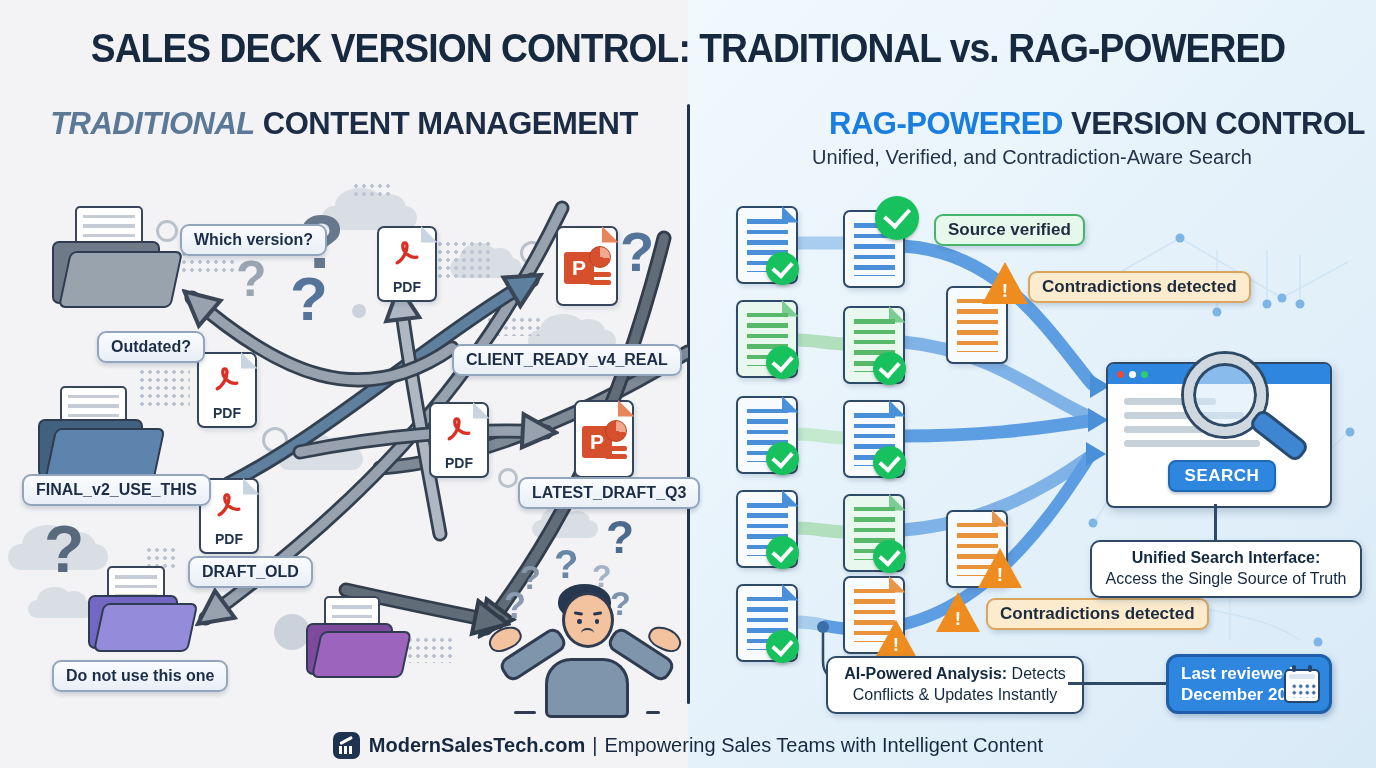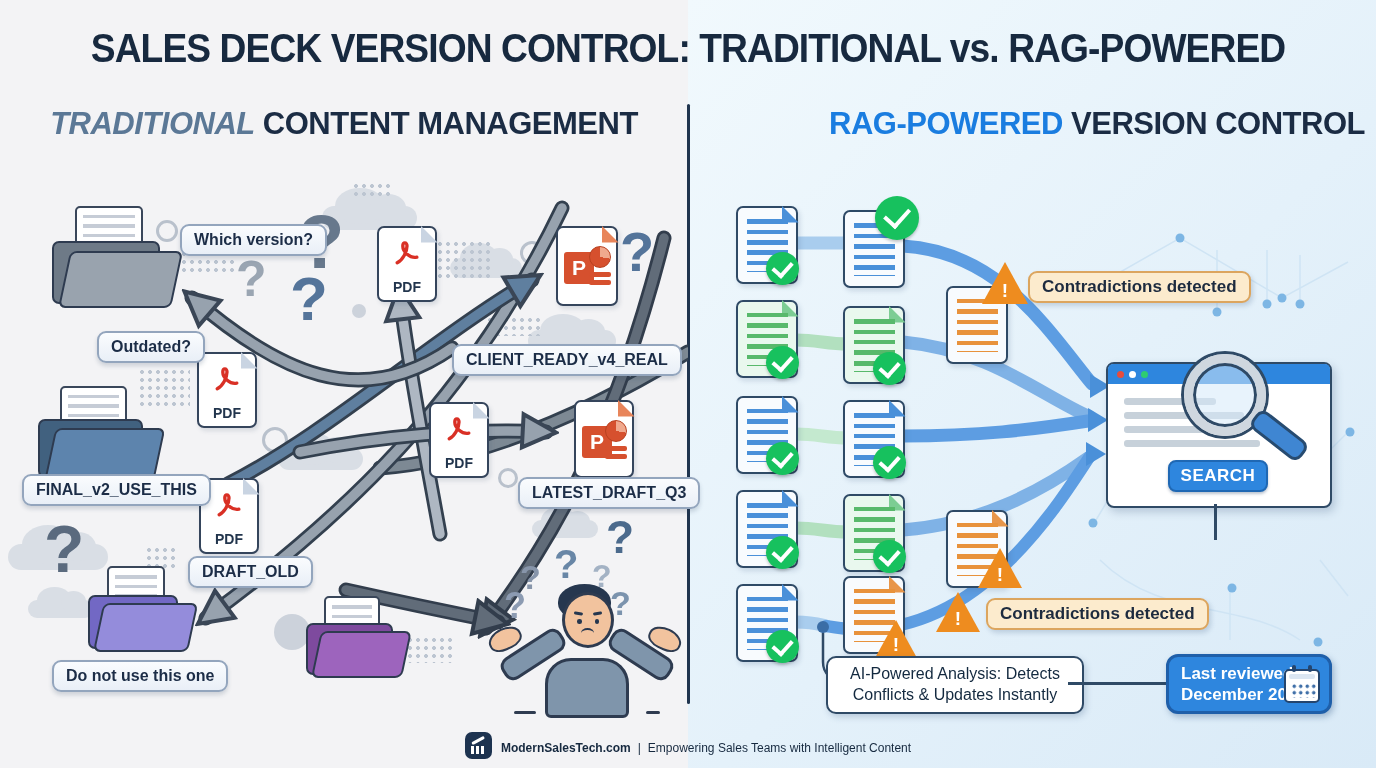--- a/index.html
+++ b/index.html
@@ -75,21 +75,21 @@
   .badge-green{background:#e6f8ec;border:2px solid #47b46c;}
   .badge-orange{background:#fcebcd;border:2px solid #dca55e;}
 
   
   .win{position:absolute;left:1106px;top:362px;width:222px;height:142px;background:#fff;
        border:2.5px solid #2f4a66;border-radius:8px;box-shadow:3px 4px 8px rgba(50,80,120,.25);}
   .win-bar{position:absolute;left:0;top:0;right:0;height:20px;background:#2e86de;
        border-radius:5px 5px 0 0;display:flex;align-items:center;gap:5px;padding-left:9px;}
   .dot{width:7px;height:7px;border-radius:50%;}
   .wl{position:absolute;height:7px;border-radius:3px;background:#c7d1da;}
-  .sbtn{position:absolute;left:60px;top:96px;width:100px;height:32px;background:#2e86de;color:#fff;
+  .sbtn{position:absolute;left:60px;top:96px;width:108px;height:32px;background:#2e86de;color:#fff;
        font-family:"Liberation Sans",sans-serif;font-weight:800;font-size:17px;letter-spacing:.5px;
        border:2px solid #1f68b4;border-radius:8px;box-shadow:0 2px 3px rgba(30,60,100,.3);}
   .mag{position:absolute;left:1184px;top:354px;width:64px;height:64px;border-radius:50%;
        border:9px solid #cfd7df;background:rgba(213,234,249,.55);
        box-shadow:0 0 0 3px #2f4a66, inset 0 0 0 3px #2f4a66;}
   .mag-h{position:absolute;left:1248px;top:424px;width:56px;height:17px;background:#3f86d2;
        border:3px solid #274b70;border-radius:9px;transform:rotate(38deg);}
 
   .ibox{position:absolute;background:#fff;border:2.5px solid #2f4a66;border-radius:10px;
         text-align:center;color:#13293f;box-shadow:2px 3px 6px rgba(60,90,130,.25);
@@ -111,21 +111,21 @@
   .hand{position:absolute;width:30px;height:18px;background:#f2c39e;border:2.5px solid #2e3b50;border-radius:60% 60% 50% 50%;}
   .torso{position:absolute;background:#7f95ab;border:3px solid #2e3b50;border-radius:26px 26px 6px 6px;}
   .head{position:absolute;background:#f2c39e;border:3px solid #2e3b50;border-radius:50%;}
   .hair{position:absolute;background:#26374f;border-radius:50% 50% 46% 46%;}
   .eye{position:absolute;width:4.5px;height:4.5px;background:#26374f;border-radius:50%;}
   .brow{position:absolute;width:9px;height:2.5px;background:#26374f;border-radius:2px;}
   .mouth{position:absolute;width:13px;height:8px;border-top:2.5px solid #26374f;border-radius:50% 50% 0 0;}
   .dash{position:absolute;height:3px;background:#2e3b50;border-radius:2px;}
 
   
-  .footer{position:absolute;left:0;top:732px;width:1376px;text-align:center;font-size:12px;color:#16293f;}
+  .footer{position:absolute;left:0;top:732px;width:1376px;text-align:center;font-size:20px;color:#16293f;}
   .ficon{width:27px;height:27px;background:#1d3350;border-radius:7px;position:relative;
          display:inline-block;vertical-align:-7px;margin-right:9px;}
   .ficon::before{content:'';position:absolute;left:6px;bottom:5px;width:3px;height:8px;background:#fff;
          box-shadow:5px 0 0 #fff,10px 0 0 #fff;}
   .ficon::after{content:'';position:absolute;left:6px;top:7px;width:14px;height:2.5px;background:#fff;
          transform:rotate(-28deg);border-radius:2px;}
   .fbold{font-weight:800;}
   .fdiv{margin:0 7px;}
 </style>
 </head>
@@ -133,20 +133,21 @@
 
 <div class="canvas">
   <div class="bg-left"></div>
   <div class="bg-right"></div>
 
   <h1 class="main-title">SALES DECK VERSION CONTROL: TRADITIONAL vs. RAG-POWERED</h1>
 
   <h2 class="panel-head" style="left:0;"><span class="accent-trad">TRADITIONAL</span><span> CONTENT MANAGEMENT</span></h2>
 
   <h2 class="panel-head" style="left:721px;padding-left:32px;"><span class="accent-rag">RAG-POWERED</span><span> VERSION CONTROL</span></h2>
+  <p class="panel-sub" style="left:688px;">Unified, Verified, and Contradiction-Aware Search</p>
 
   <div class="divider"></div>
 
   <div class="cloud" style="left:322px;top:206px;width:95px;height:24px;"></div>
   <div class="cloud" style="left:450px;top:258px;width:72px;height:20px;"></div>
   <div class="cloud" style="left:528px;top:330px;width:88px;height:22px;"></div>
   <div class="cloud" style="left:278px;top:448px;width:85px;height:22px;"></div>
   <div class="cloud" style="left:8px;top:544px;width:100px;height:26px;"></div>
   <div class="cloud" style="left:532px;top:520px;width:66px;height:18px;"></div>
   <div class="cloud" style="left:28px;top:600px;width:66px;height:18px;"></div>
@@ -412,20 +413,21 @@
       </div>
     </div>
   <div class="doc" style="left:946px;top:510px;--lc:#e8923c;">
       <div class="ear" style="background:#e8964a;"></div>
       <div class="dl"></div>
       <div class="warn" style="left:30px;top:36px;width:44px;height:40px;">
         <span>!</span>
       </div>
     </div>
 
+  <div class="badge badge-green" style="left:934px;top:214px;">Source verified</div>
   <div class="badge badge-orange" style="left:1028px;top:271px;">Contradictions detected</div>
   <div class="warn" style="left:936px;top:592px;width:44px;height:40px;">
       <span>!</span>
     </div>
   <div class="badge badge-orange" style="left:986px;top:598px;">Contradictions detected</div>
 
   <div class="win">
     <div class="win-bar">
       <span class="dot" style="background:#e74c3c;"></span>
       <span class="dot" style="background:#ffffff;"></span>
@@ -434,23 +436,27 @@
     <div class="wl" style="left:16px;top:34px;width:92px;"></div>
     <div class="wl" style="left:16px;top:48px;width:120px;"></div>
     <div class="wl" style="left:16px;top:62px;width:104px;"></div>
     <div class="wl" style="left:16px;top:76px;width:136px;"></div>
     <button class="sbtn">SEARCH</button>
   </div>
   <div class="mag"></div>
   <div class="mag-h"></div>
 
   <div class="conn" style="left:1214px;top:504px;width:3px;height:36px;"></div>
+  <div class="ibox" style="left:1090px;top:540px;width:252px;">
+    <span style="display:block;font-weight:800;">Unified Search Interface:</span>
+    <span style="display:block;">Access the Single Source of Truth</span>
+  </div>
 
   <div class="ibox" style="left:826px;top:656px;width:238px;">
-    <span style="font-weight:400;text-align:center;">AI-Powered Analysis:</span><span> Detects Conflicts &amp; Updates Instantly</span>
+    <span style="font-weight:700;text-align:center;">AI-Powered Analysis:</span><span> Detects Conflicts &amp; Updates Instantly</span>
   </div>
   <div class="conn" style="left:1068px;top:682px;width:98px;height:3px;"></div>
 
   <div class="blue-badge">
     <div class="t">
       <span style="display:block;">Last reviewed:</span>
       <span style="display:block;">December 2026</span>
     </div>
     <div class="cal">
         <i style="left:6px;"></i>

